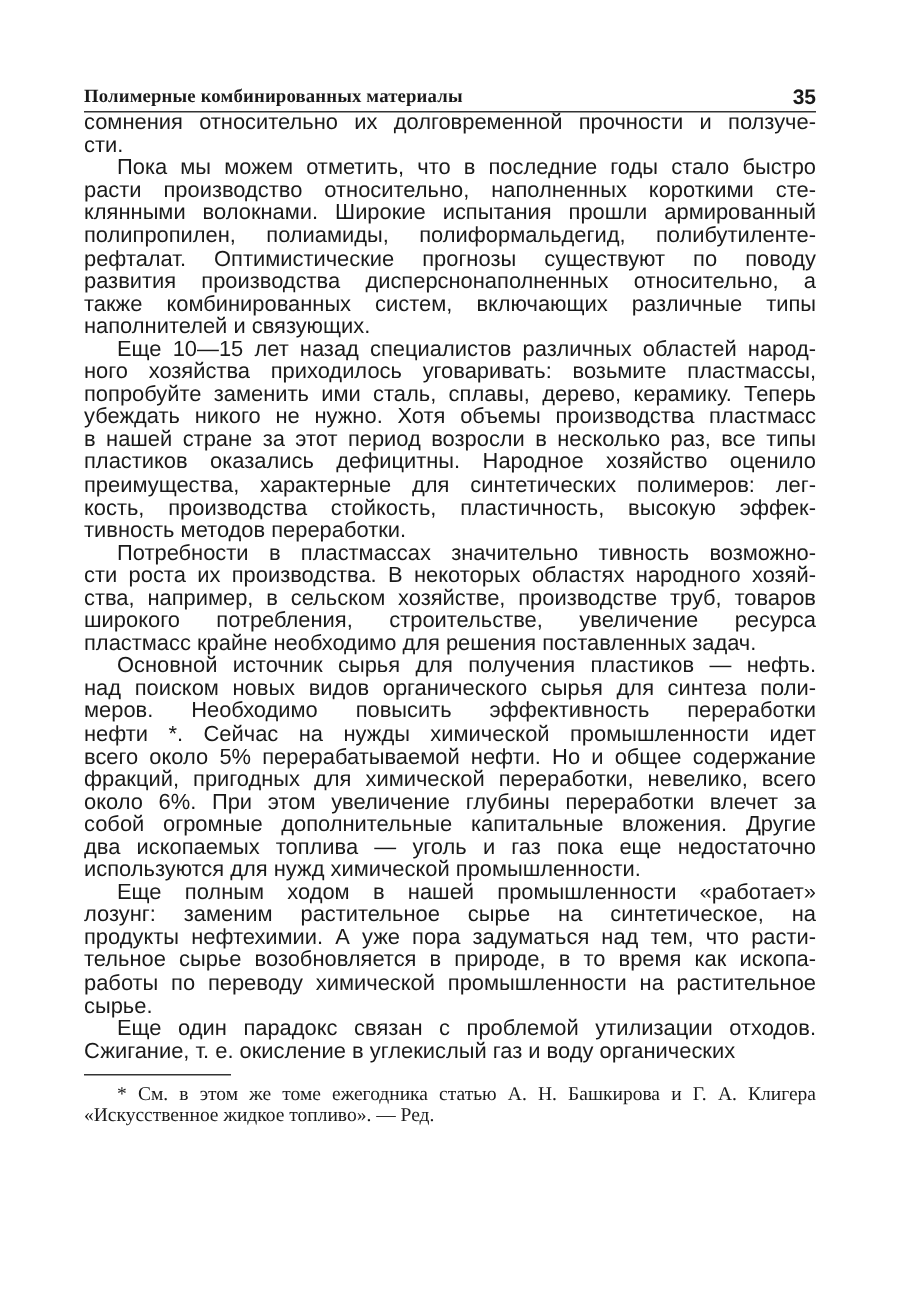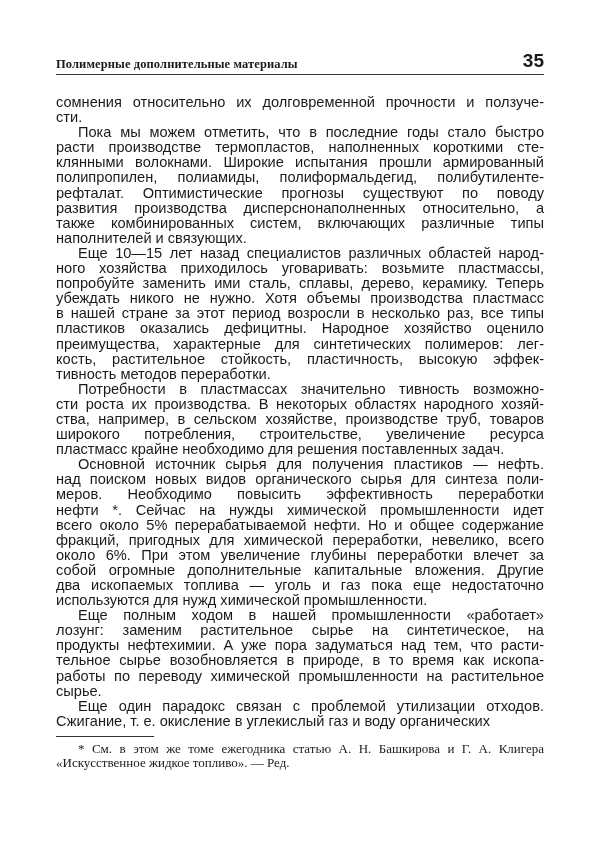--- a/index.html
+++ b/index.html
@@ -1,61 +1,61 @@
 <!DOCTYPE html>
 <html><head>
 <meta charset="utf-8">
 <style>
   html, body { margin: 0; padding: 0; background: #ffffff; }
   body { width: 600px; height: 868px; position: relative; overflow: hidden; color: #1a1a1a; }
   .page { position: absolute; left: 56px; top: 48px; width: 488px; }
   .header { display: flex; justify-content: space-between; align-items: flex-end; height: 24px; border-bottom: 1.5px solid #333; padding-bottom: 2px; }
   .running-title { font-family: "Liberation Serif", serif; font-weight: bold; font-size: 12.5px; letter-spacing: 0.1px; }
-  .page-number { font-family: "Liberation Sans", sans-serif; font-weight: bold; font-size: 19px; }
-  .body-text { margin-top: 20px; font-family: "Liberation Sans", sans-serif; font-size: 14.6px; line-height: 15.1px; }
+  .page-number { font-family: "Liberation Sans", sans-serif; font-weight: bold; font-size: 14px; }
+  .body-text { font-family: "Liberation Sans", sans-serif; font-size: 14.6px; line-height: 15.1px; }
   .line { display: block; text-align: justify; text-align-last: justify; white-space: nowrap; height: 15.1px; }
   .line.last { text-align-last: left; }
   .line.indent { padding-left: 22px; }
   .footnote-rule { width: 98px; border-top: 1px solid #333; margin-top: 7px; }
   .footnote { font-family: Liberation Serif, serif; font-size: 13px; line-height: 14px; margin-top: 5px; }
   .footnote .line { height: 14px; }
 </style>
 </head>
 <body>
 
 <div class="page">
   <div class="header">
-    <span class="running-title">Полимерные дополнительные материалы</span>
+    <span class="running-title">Полимерные комбинированных материалы</span>
     <span class="page-number">35</span>
   </div>
 
   <div class="body-text" id="body-text">
       <div>
         <span class="line">сомнения относительно их долговременной прочности и ползуче-</span>
         <span class="line last">сти.</span>
       </div>
       <div>
         <span class="line indent">Пока мы можем отметить, что в последние годы стало быстро</span>
-        <span class="line">расти производстве термопластов, наполненных короткими сте-</span>
+        <span class="line">расти производство относительно, наполненных короткими сте-</span>
         <span class="line">клянными волокнами. Широкие испытания прошли армированный</span>
         <span class="line">полипропилен, полиамиды, полиформальдегид, полибутиленте-</span>
         <span class="line">рефталат. Оптимистические прогнозы существуют по поводу</span>
         <span class="line">развития производства дисперснонаполненных относительно, а</span>
         <span class="line">также комбинированных систем, включающих различные типы</span>
         <span class="line last">наполнителей и связующих.</span>
       </div>
       <div>
         <span class="line indent">Еще 10—15 лет назад специалистов различных областей народ-</span>
         <span class="line">ного хозяйства приходилось уговаривать: возьмите пластмассы,</span>
         <span class="line">попробуйте заменить ими сталь, сплавы, дерево, керамику. Теперь</span>
         <span class="line">убеждать никого не нужно. Хотя объемы производства пластмасс</span>
         <span class="line">в нашей стране за этот период возросли в несколько раз, все типы</span>
         <span class="line">пластиков оказались дефицитны. Народное хозяйство оценило</span>
         <span class="line">преимущества, характерные для синтетических полимеров: лег-</span>
-        <span class="line">кость, растительное стойкость, пластичность, высокую эффек-</span>
+        <span class="line">кость, производства стойкость, пластичность, высокую эффек-</span>
         <span class="line last">тивность методов переработки.</span>
       </div>
       <div>
         <span class="line indent">Потребности в пластмассах значительно тивность возможно-</span>
         <span class="line">сти роста их производства. В некоторых областях народного хозяй-</span>
         <span class="line">ства, например, в сельском хозяйстве, производстве труб, товаров</span>
         <span class="line">широкого потребления, строительстве, увеличение ресурса</span>
         <span class="line last">пластмасс крайне необходимо для решения поставленных задач.</span>
       </div>
       <div>

